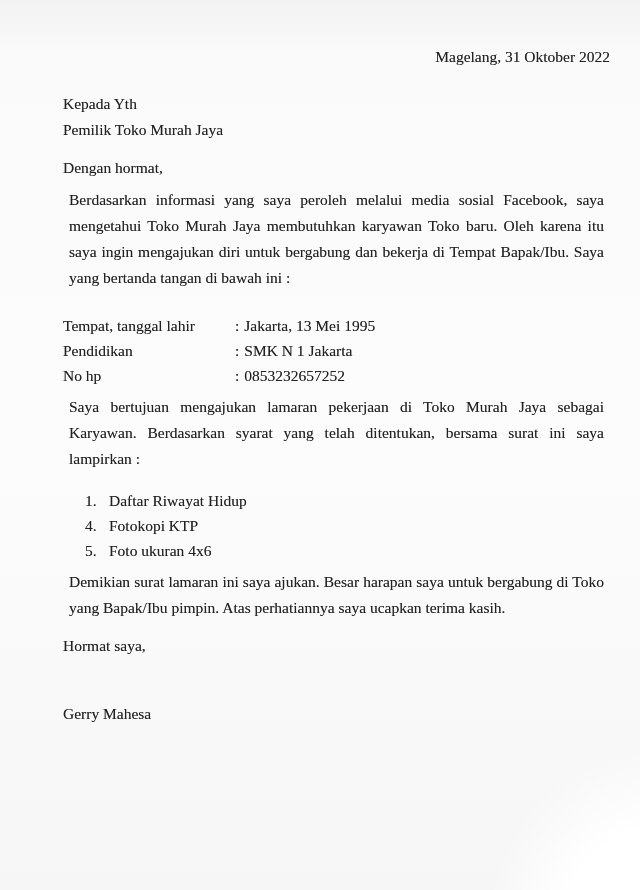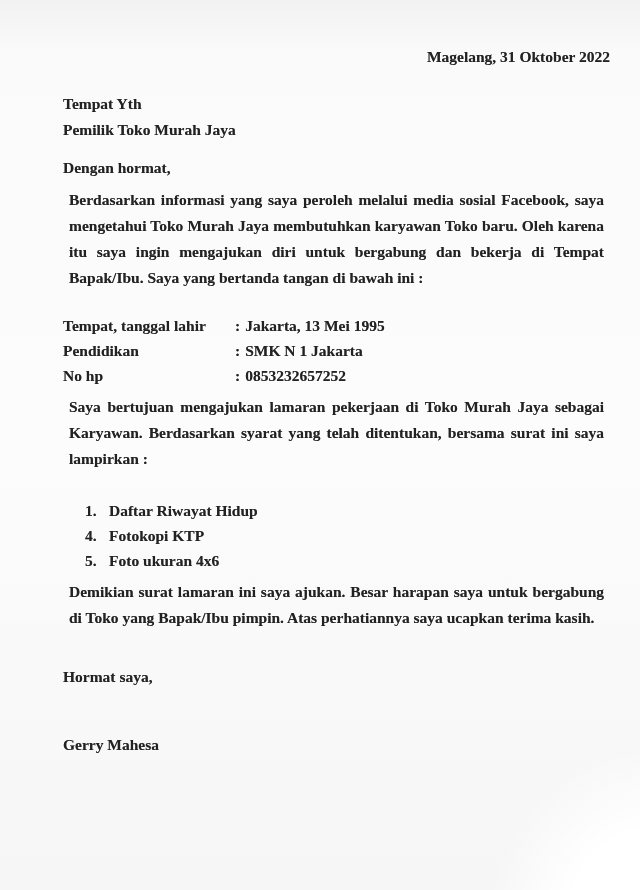--- a/index.html
+++ b/index.html
@@ -18,21 +18,20 @@
       linear-gradient(180deg, #f2f2f3 0%, #fafafa 6%, #fcfcfc 50%, #f6f6f7 100%);
   }
   .page {
     box-sizing: border-box;
     width: 640px;
     height: 890px;
     padding: 44px 30px 0 63px;
     font-size: 15.5px;
     line-height: 26px;
     text-shadow: 0 0 0.5px rgba(40,40,40,0.45);
-    font-weight: bold;
   }
   .date-line {
     text-align: right;
     margin: 0 0 0 0;
   }
   .recipient {
     margin-top: 21px;
   }
   .recipient div {
     line-height: 26px;
@@ -57,46 +56,46 @@
     display: inline-block;
     width: 172px;
   }
   .field-colon {
     display: inline-block;
   }
   .field-value {
     padding-left: 5px;
   }
   .attachments {
-    margin-top: 26px;
+    margin-top: 16px;
     padding-left: 22px;
   }
   .attachment-row {
     line-height: 25px;
   }
   .attachment-num {
     display: inline-block;
     width: 24px;
   }
   .closing {
-    margin-top: 33px;
+    margin-top: 12px;
   }
   .signature-name {
     margin-top: 42px;
   }
 </style>
 </head>
 <body>
 
 <div class="page">
 
   <div class="date-line">Magelang, 31 Oktober 2022</div>
 
   <div class="recipient">
-    <div>Tempat Yth</div>
+    <div>Kepada Yth</div>
     <div>Pemilik Toko Murah Jaya</div>
   </div>
 
   <div class="salutation">Dengan hormat,</div>
 
   <p class="para para-1">Berdasarkan informasi yang saya peroleh melalui media sosial Facebook, saya mengetahui Toko Murah Jaya membutuhkan karyawan Toko baru. Oleh karena itu saya ingin mengajukan diri untuk bergabung dan bekerja di Tempat Bapak/Ibu. Saya yang bertanda tangan di bawah ini :</p>
 
   <div class="fields">
     <div class="field-row">
       <span class="field-label">Tempat, tanggal lahir</span><span class="field-colon">:</span><span class="field-value">Jakarta, 13 Mei 1995</span>

